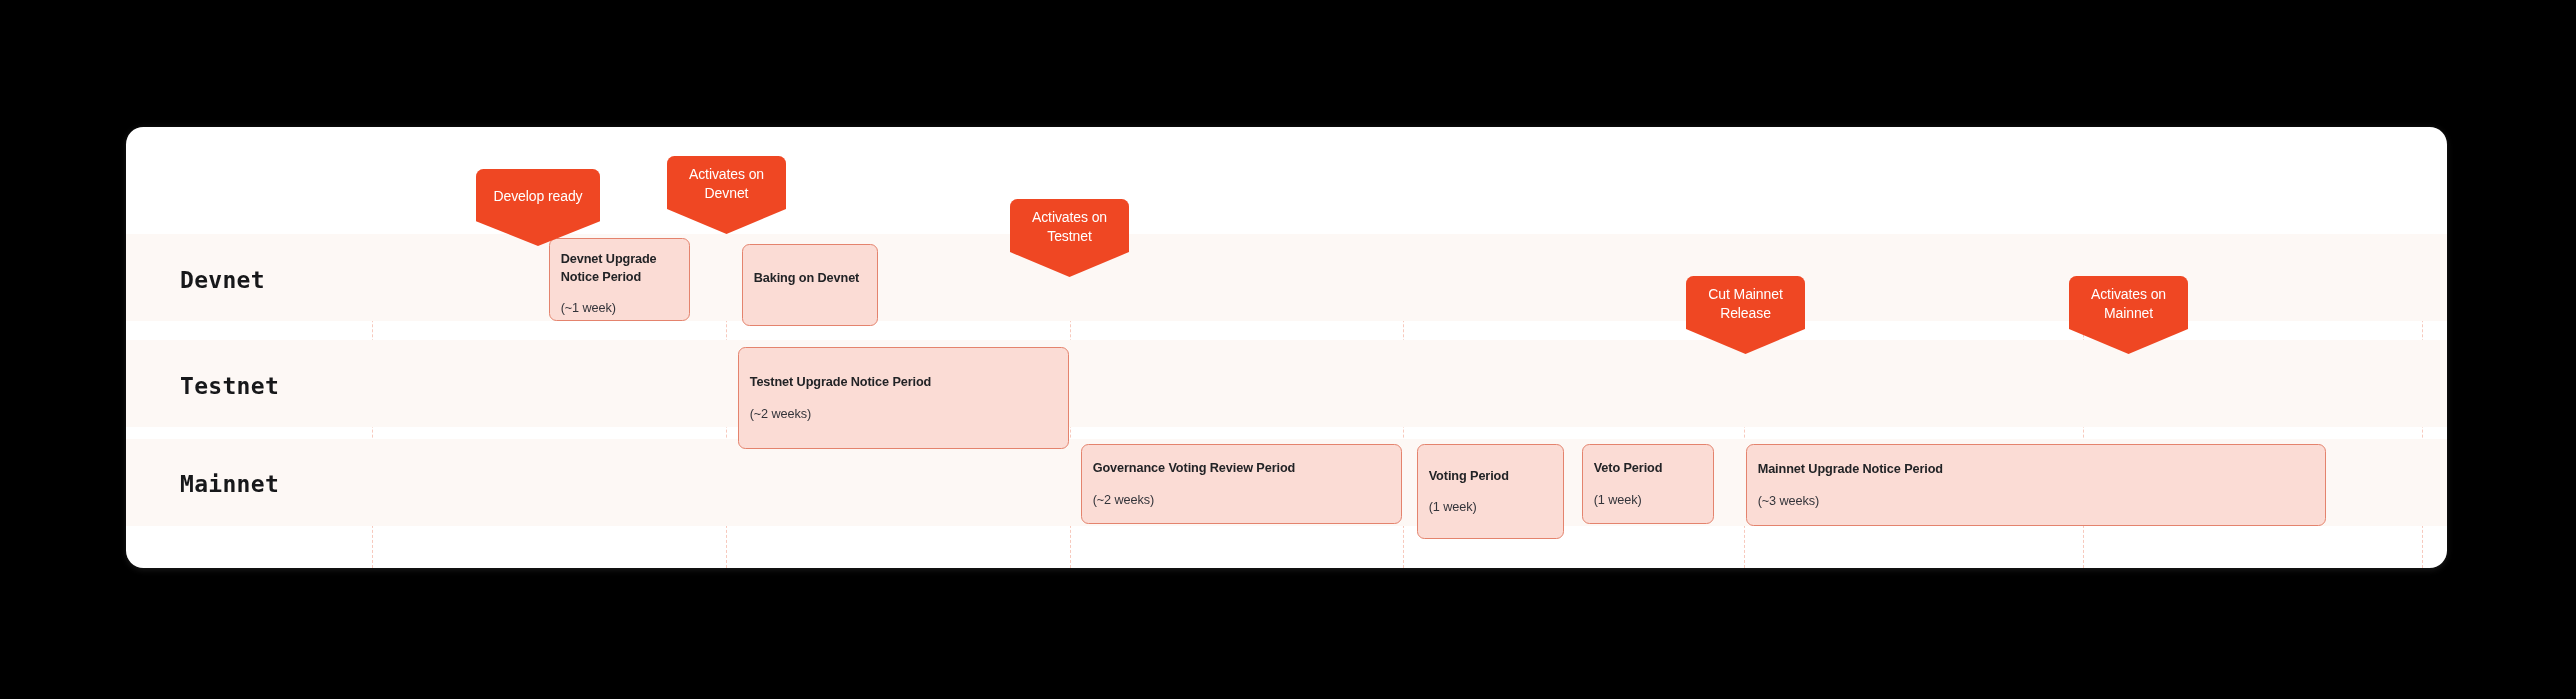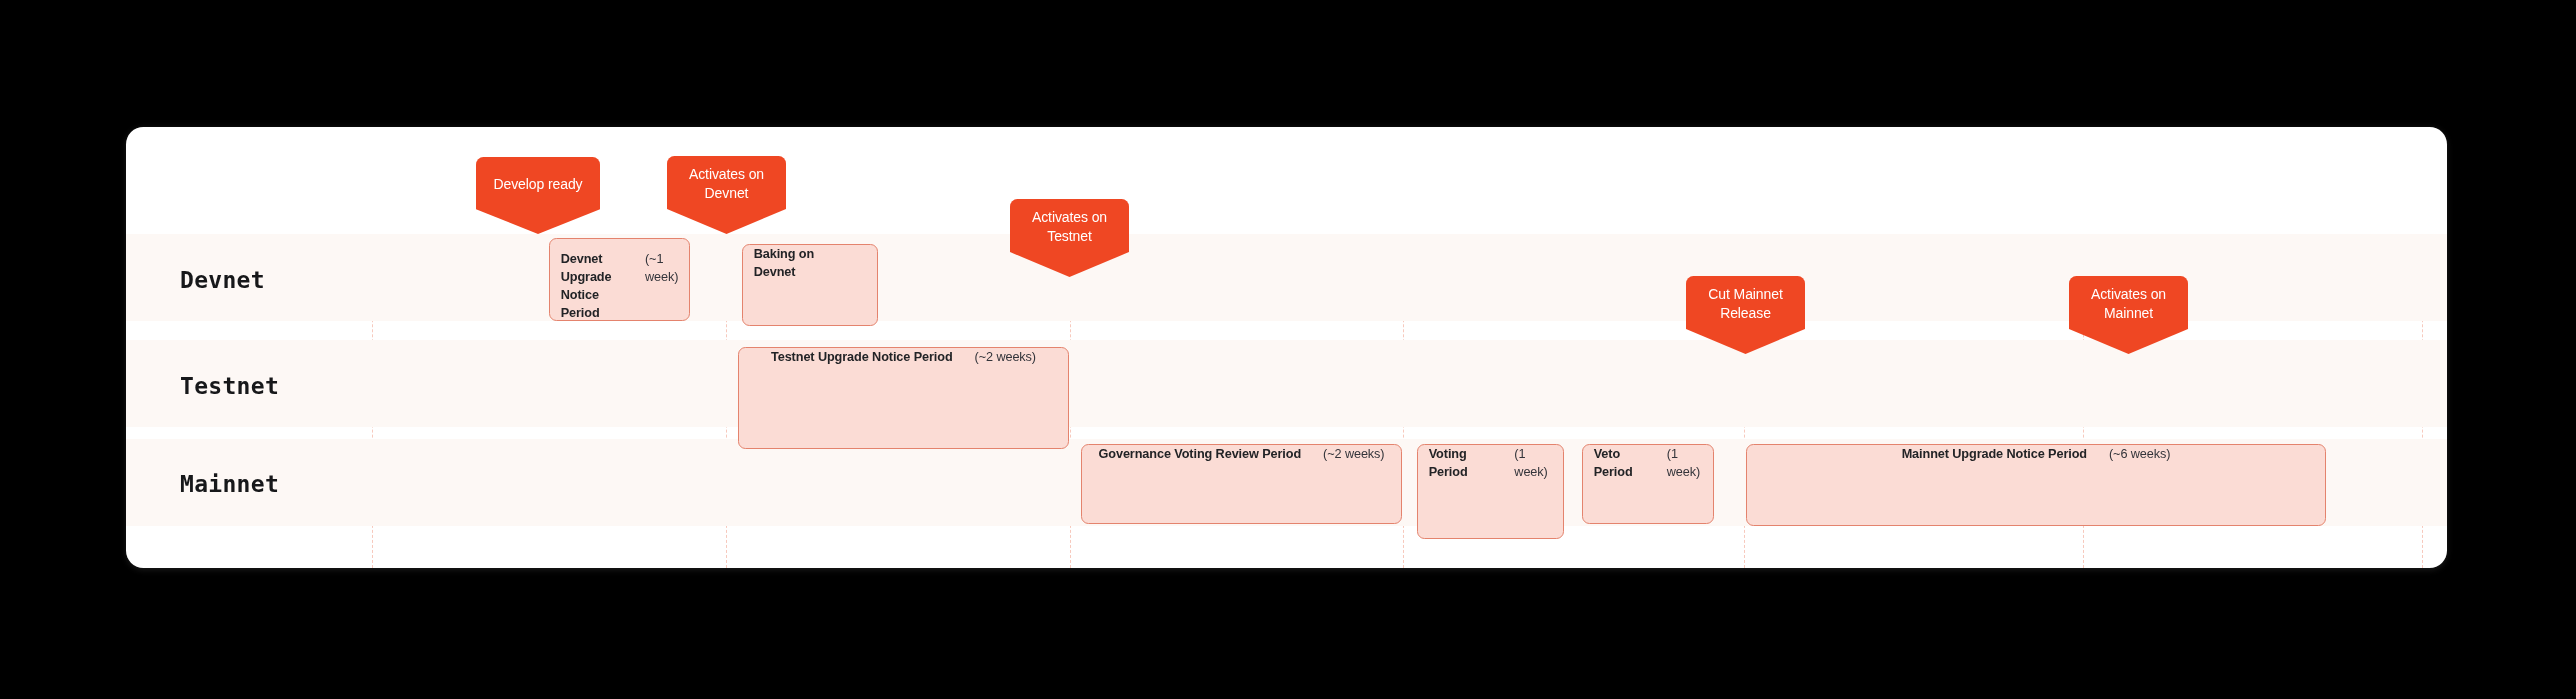--- a/index.html
+++ b/index.html
@@ -33,29 +33,29 @@
   }
 
   
   .card{
     position:absolute;
     background:#fbdcd5;
     border:1.1px solid #e4836d;
     border-radius:7.4px;
     box-sizing:border-box;
     padding:0 10.7px;
-    display:flex; justify-content:center;gap:13px;
+    display:flex; flex-direction:column; justify-content:center;gap:13px;
   }
   .card .t1{
     font-size:12.7px; font-weight:700; color:#222326;
     line-height:1.42; letter-spacing:-0.1px;
   }
   .card .t2{
     font-size:12.7px; font-weight:400; color:#33343a;
-    line-height:1.42; letter-spacing:-0.1px;margin-left:9px;
+    line-height:1.42; letter-spacing:-0.1px;
   }
   .card.top   { justify-content:flex-start; padding-top:10.7px; }
 
   
   .badge{
     position:absolute;
     background:#ef4723;
     color:#ffffff;
     box-sizing:border-box;
     display:flex; align-items:center; justify-content:center;
@@ -115,24 +115,24 @@
     <div class="t2">(1 week)</div>
   </div>
 
   <div class="card" style="left:1456px; top:317px; width:132px; height:80px">
     <div class="t1">Veto Period</div>
     <div class="t2">(1 week)</div>
   </div>
 
   <div class="card" style="left:1620px; top:317px; width:580px; height:82px">
     <div class="t1">Mainnet Upgrade Notice Period</div>
-    <div class="t2">(~6 weeks)</div>
+    <div class="t2">(~3 weeks)</div>
   </div>
 
-  <div class="badge" style="left:350px; top:30px; width:124px; height:77px">
+  <div class="badge" style="left:350px; top:42px; width:124px; height:77px">
     <span>
       <span>Develop ready</span>
     </span>
   </div>
 
   <div class="badge" style="left:541px; top:29px; width:119px; height:78px">
     <span>
       <span>Activates on</span><br>
       <span>Devnet</span>
     </span>

